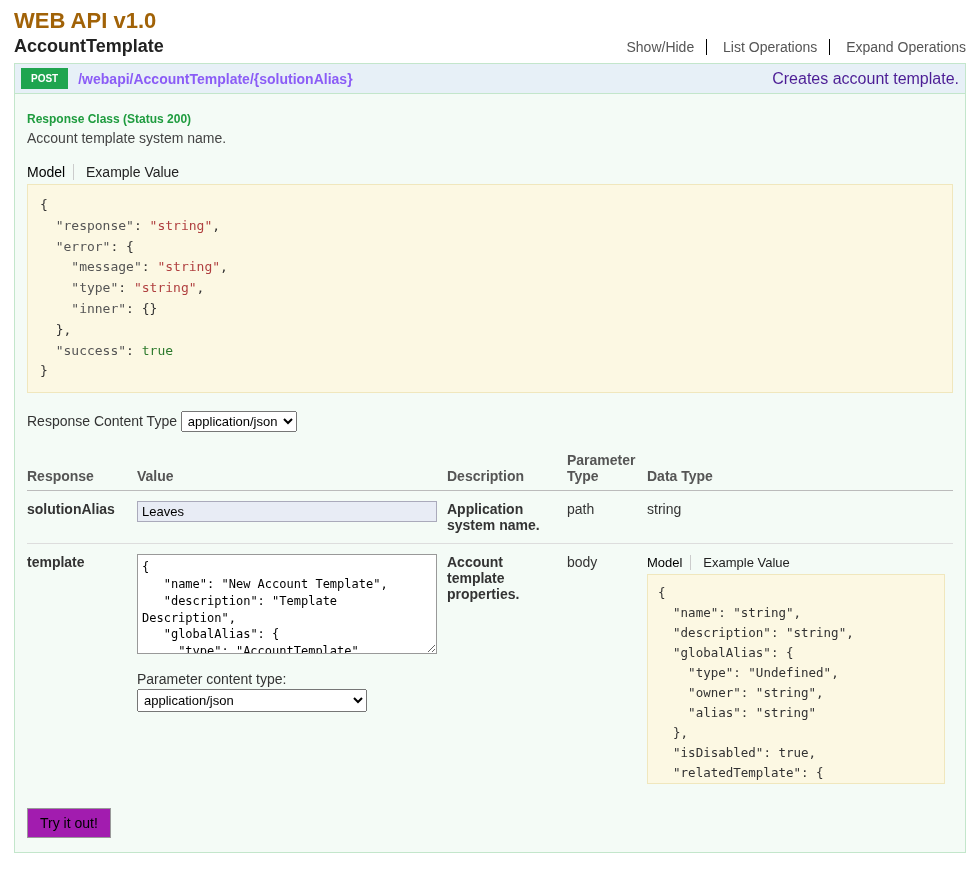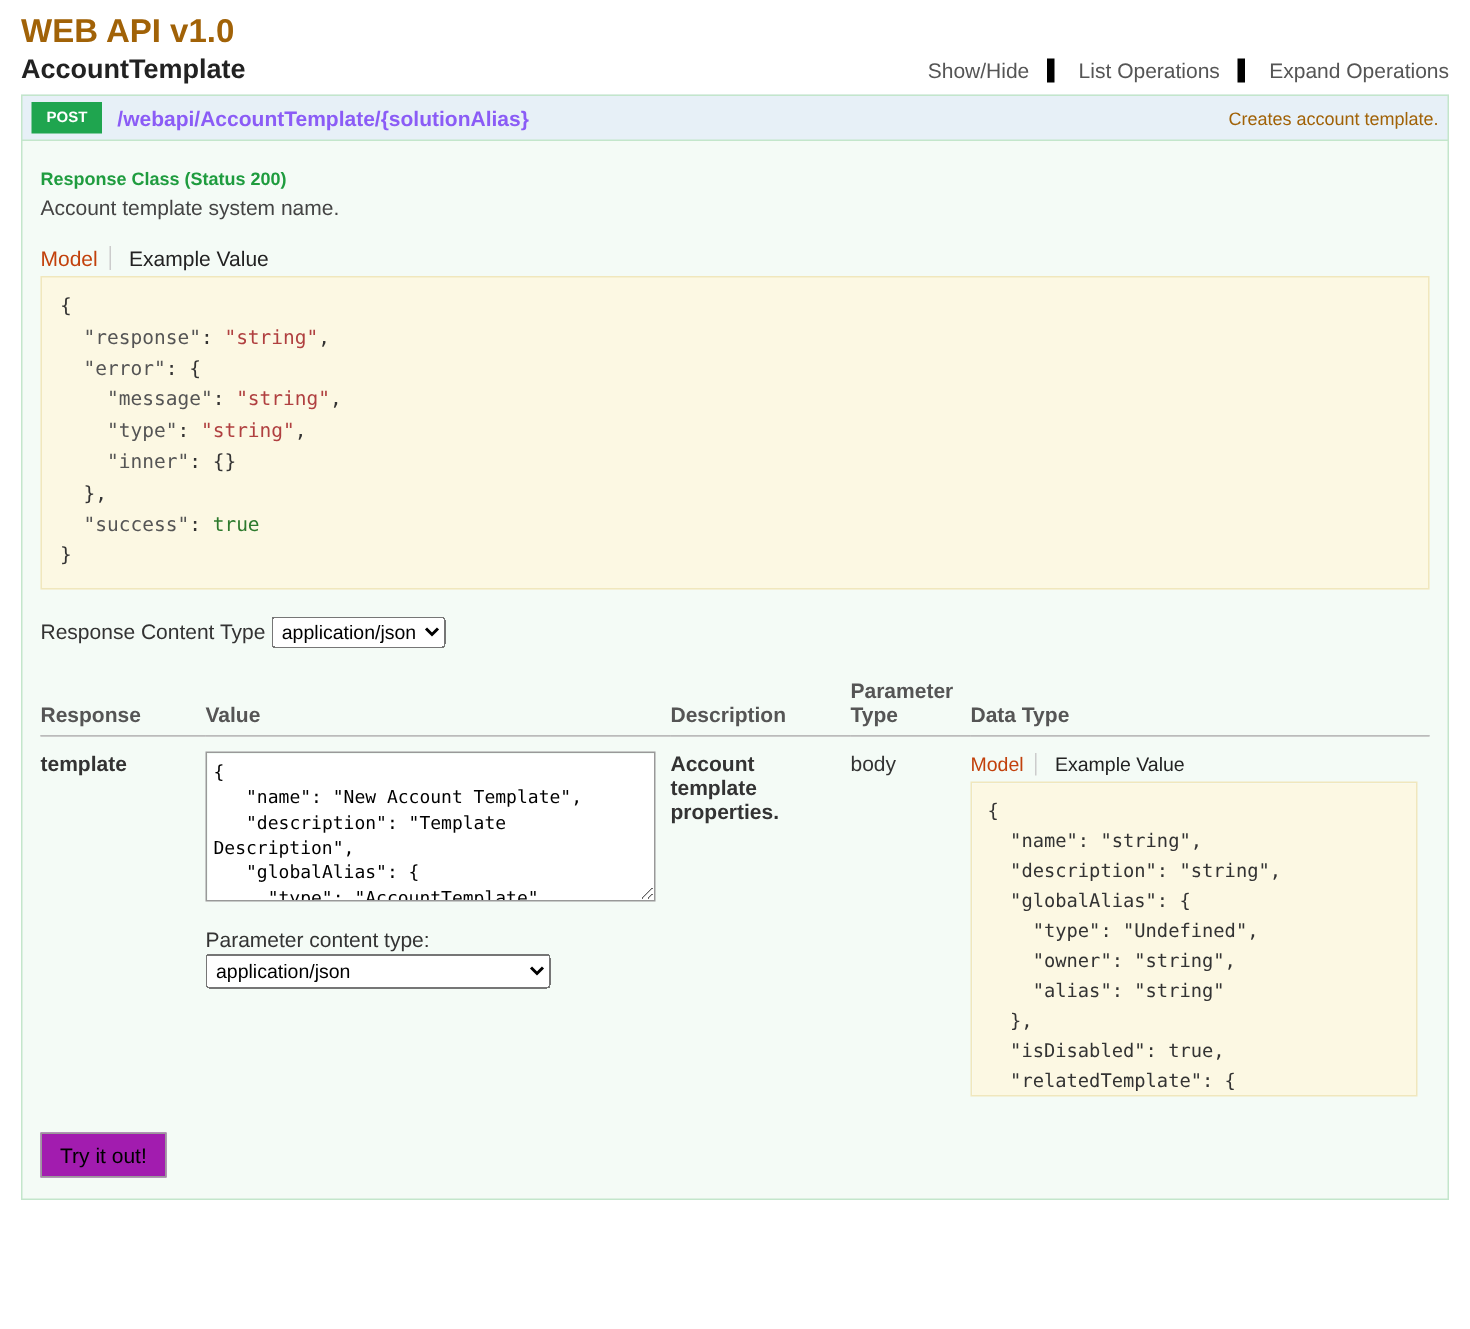--- a/index.html
+++ b/index.html
@@ -25,21 +25,21 @@
 .section-title {
   font-size: 18px;
   font-weight: 700;
   color: #222;
 }
 .actions a {
   color: #555;
   text-decoration: none;
   font-size: 14px;
   padding: 0 12px;
-  border-right: 5px solid #000000;
+  border-right: 1px solid #000000;
 }
 .actions a:last-child { border-right: none; padding-right: 0; }
 .op-header {
   display: flex;
   align-items: center;
   background: #e7f0f7;
   border: 1px solid #c3e6cb;
   padding: 4px 6px;
 }
 .method-badge {
@@ -49,22 +49,22 @@
   font-weight: 700;
   padding: 5px 10px;
   margin-right: 10px;
 }
 .op-path {
   font-weight: 700;
   color: #8b5cf6;
   flex: 1;
 }
 .op-summary {
-  color: #a16207;
-  font-size: 12px;
+  color: #4c1d95;
+  font-size: 16px;
   margin-left: 24px;
 }
 .op-body {
   border: 1px solid #c3e6cb;
   border-top: none;
   background: #f4fbf6;
   padding: 18px 12px 14px;
 }
 .response-class {
   color: #1f9c3f;
@@ -78,21 +78,21 @@
 }
 .model-tabs {
   margin-bottom: 4px;
 }
 .model-tabs span {
   font-size: 14px;
   cursor: pointer;
   padding-right: 8px;
 }
 .model-tabs .model-tab {
-  color: #c2410c;
+  color: #000000;
   border-right: 1px solid #ccc;
   margin-right: 8px;
 }
 .model-tabs .example-tab {
   color: #222;
 }
 .model-tabs.small span { font-size: 13px; }
 .code-block {
   background: #fcf8e3;
   border: 1px solid #f0e7bd;
@@ -248,20 +248,29 @@
     <thead>
       <tr>
         <th class="col-param">Response</th>
         <th class="col-value">Value</th>
         <th class="col-desc">Description</th>
         <th class="col-ptype">Parameter Type</th>
         <th>Data Type</th>
       </tr>
     </thead>
     <tbody>
+      <tr>
+        <td>solutionAlias</td>
+        <td>
+          <input type="text" class="text-input" value="Leaves" style="">
+        </td>
+        <td class="desc-bold">Application system name.</td>
+        <td>path</td>
+        <td>string</td>
+      </tr>
       <tr>
         <td>template</td>
         <td>
           <textarea class="body-input" style="">{
    "name": "New Account Template",
    "description": "Template Description",
    "globalAlias": {
      "type": "AccountTemplate",
      "owner": "Leaves",</textarea>
           <div class="param-content-label">Parameter content type:</div>

